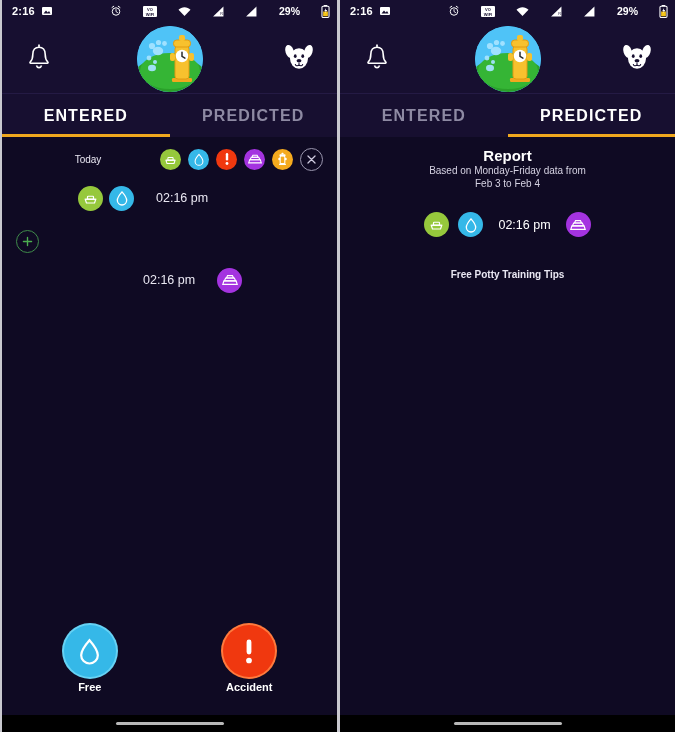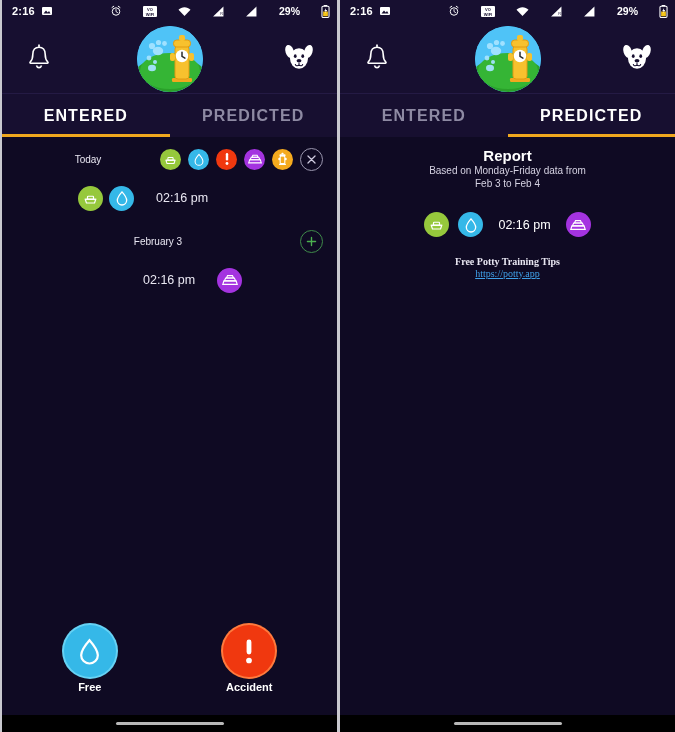--- a/index.html
+++ b/index.html
@@ -119,21 +119,21 @@
   .report { padding-top: 10px; text-align: center; }
   .report-title { font-size: 15px; font-weight: bold; color: #ffffff; }
   .report-sub {
     font-size: 10px; color: #d5d2e2; line-height: 13px; 
   }
   .report-row {
     display: flex; align-items: center; justify-content: center;
     gap: 9px; margin-top: 22px;
   }
   .report-time { font-size: 12.5px; color: #ffffff; margin: 0 6px; }
-  .tips { margin-top: 19px; font-family: Liberation Serif, serif; }
+  .tips { margin-top: 32px; }
   .tips-label { font-size: 10px; font-weight: bold; color: #e9e7f2; }
   .tips-link {
     font-size: 10px; color: #3fa0e8; text-decoration: underline;
     display: block; margin-top: 1px;
   }
 
   
   .quickbar {
     position: absolute; left: 0; right: 0; bottom: 18px;
     height: 72px;
@@ -350,21 +350,20 @@
           <span class="dot m c-water">
             <svg width="14" height="16" viewBox="0 0 18 20">
                 <path d="M9 2.2C9 2.2 3 9 3 13a6 6 0 1012 0c0-4-6-10.8-6-10.8z" fill="none" stroke="#fff" stroke-width="1.7"></path>
               </svg>
           </span>
         </div>
         <span class="entry-time" style="margin-left:22px;">02:16 pm</span>
       </div>
 
       <div class="group-head">
-        <span class="group-title">February 3</span>
         <div class="chip-row">
           <span class="add-btn">
             <svg width="13" height="13" viewBox="0 0 16 16">
                 <path d="M8 3v10M3 8h10" stroke="#4caf50" stroke-width="1.7" stroke-linecap="round"></path>
               </svg>
           </span>
         </div>
       </div>
 
       <div class="entry-row" style="padding-left:141px;">
@@ -552,21 +551,20 @@
             <svg width="16" height="14" viewBox="0 0 20 17">
                 <path d="M7 3h6l1.4 3H5.6L7 3z" fill="none" stroke="#fff" stroke-width="1.5"></path>
                 <path d="M4.6 6h10.8l1.6 3.6H3L4.6 6z" fill="none" stroke="#fff" stroke-width="1.5"></path>
                 <path d="M2.4 9.6h15.2L19 14H1l1.4-4.4z" fill="none" stroke="#fff" stroke-width="1.5"></path>
               </svg>
           </span>
         </div>
 
         <div class="tips">
           <div class="tips-label">Free Potty Training Tips</div>
-          <a class="tips-link" href="#">https://potty.app</a>
         </div>
       </div>
     </div>
 
     <div class="navbar">
       <div class="nav-pill"></div>
     </div>
   </div>
 </div>
 

